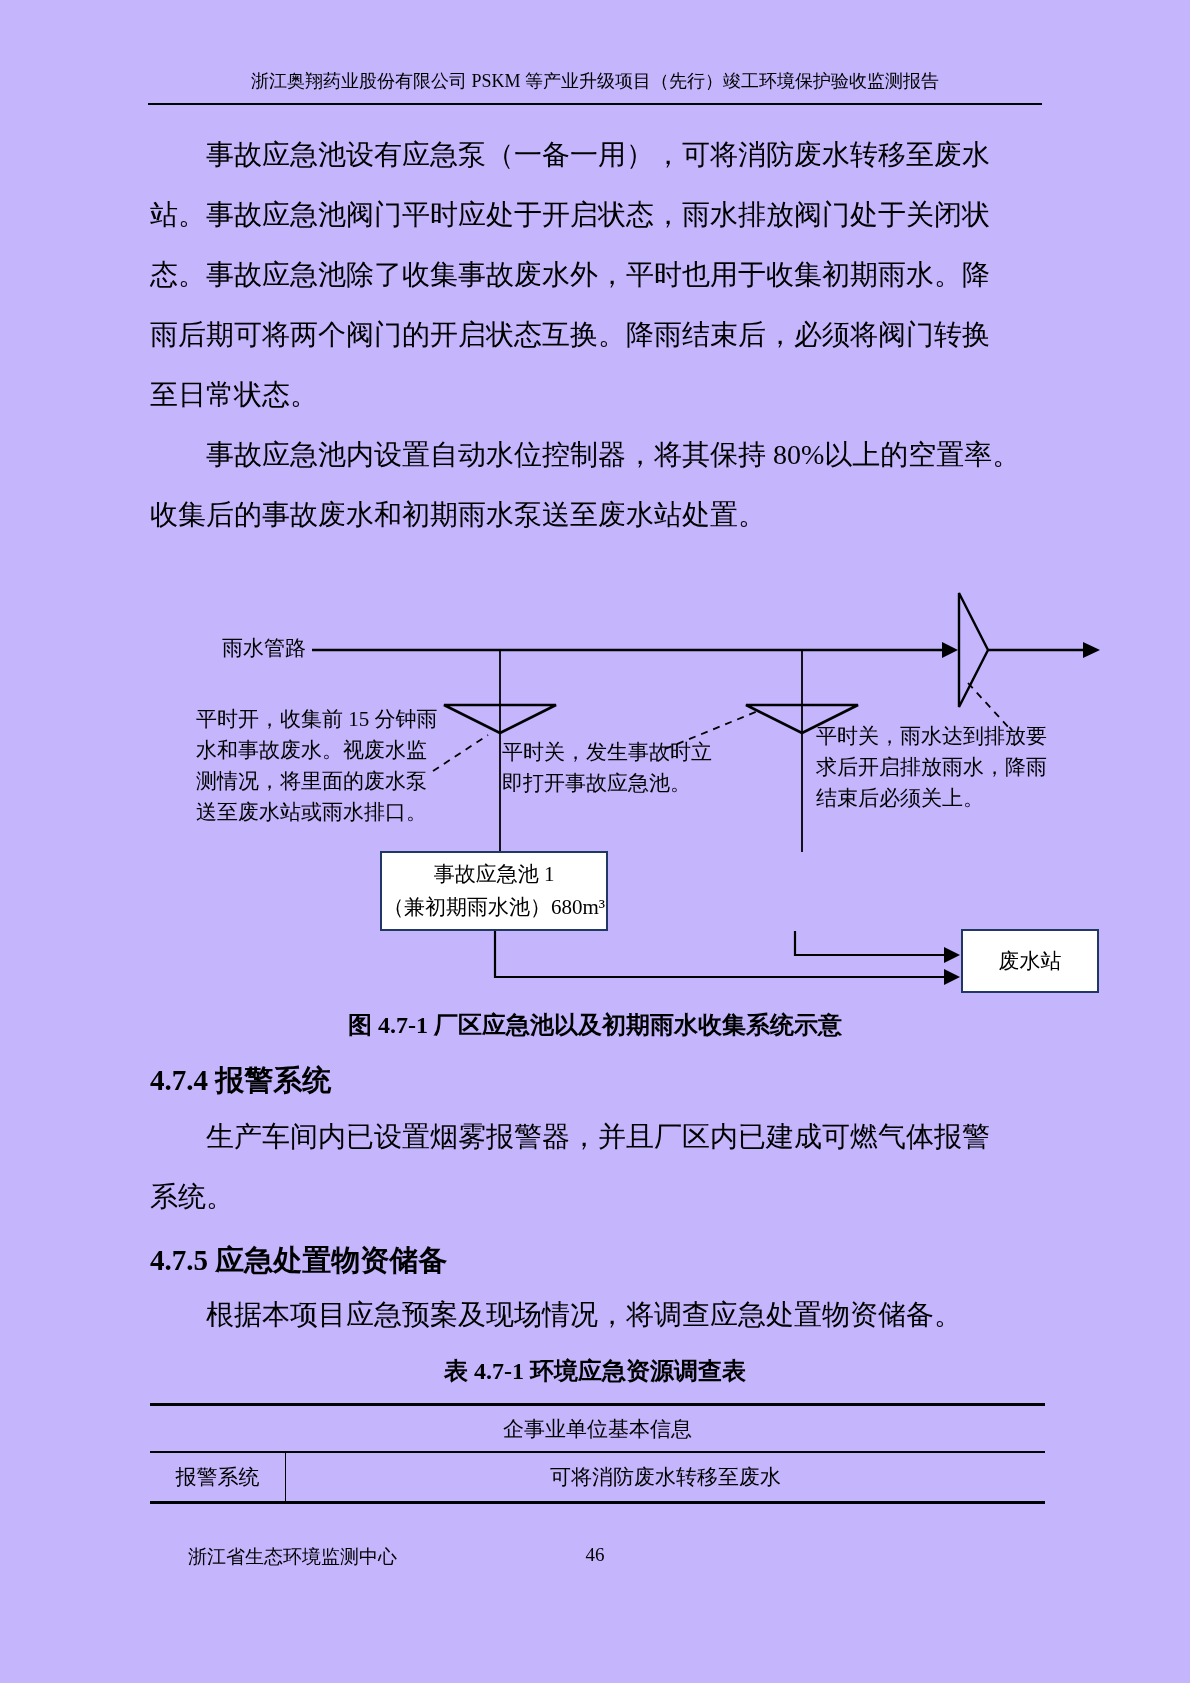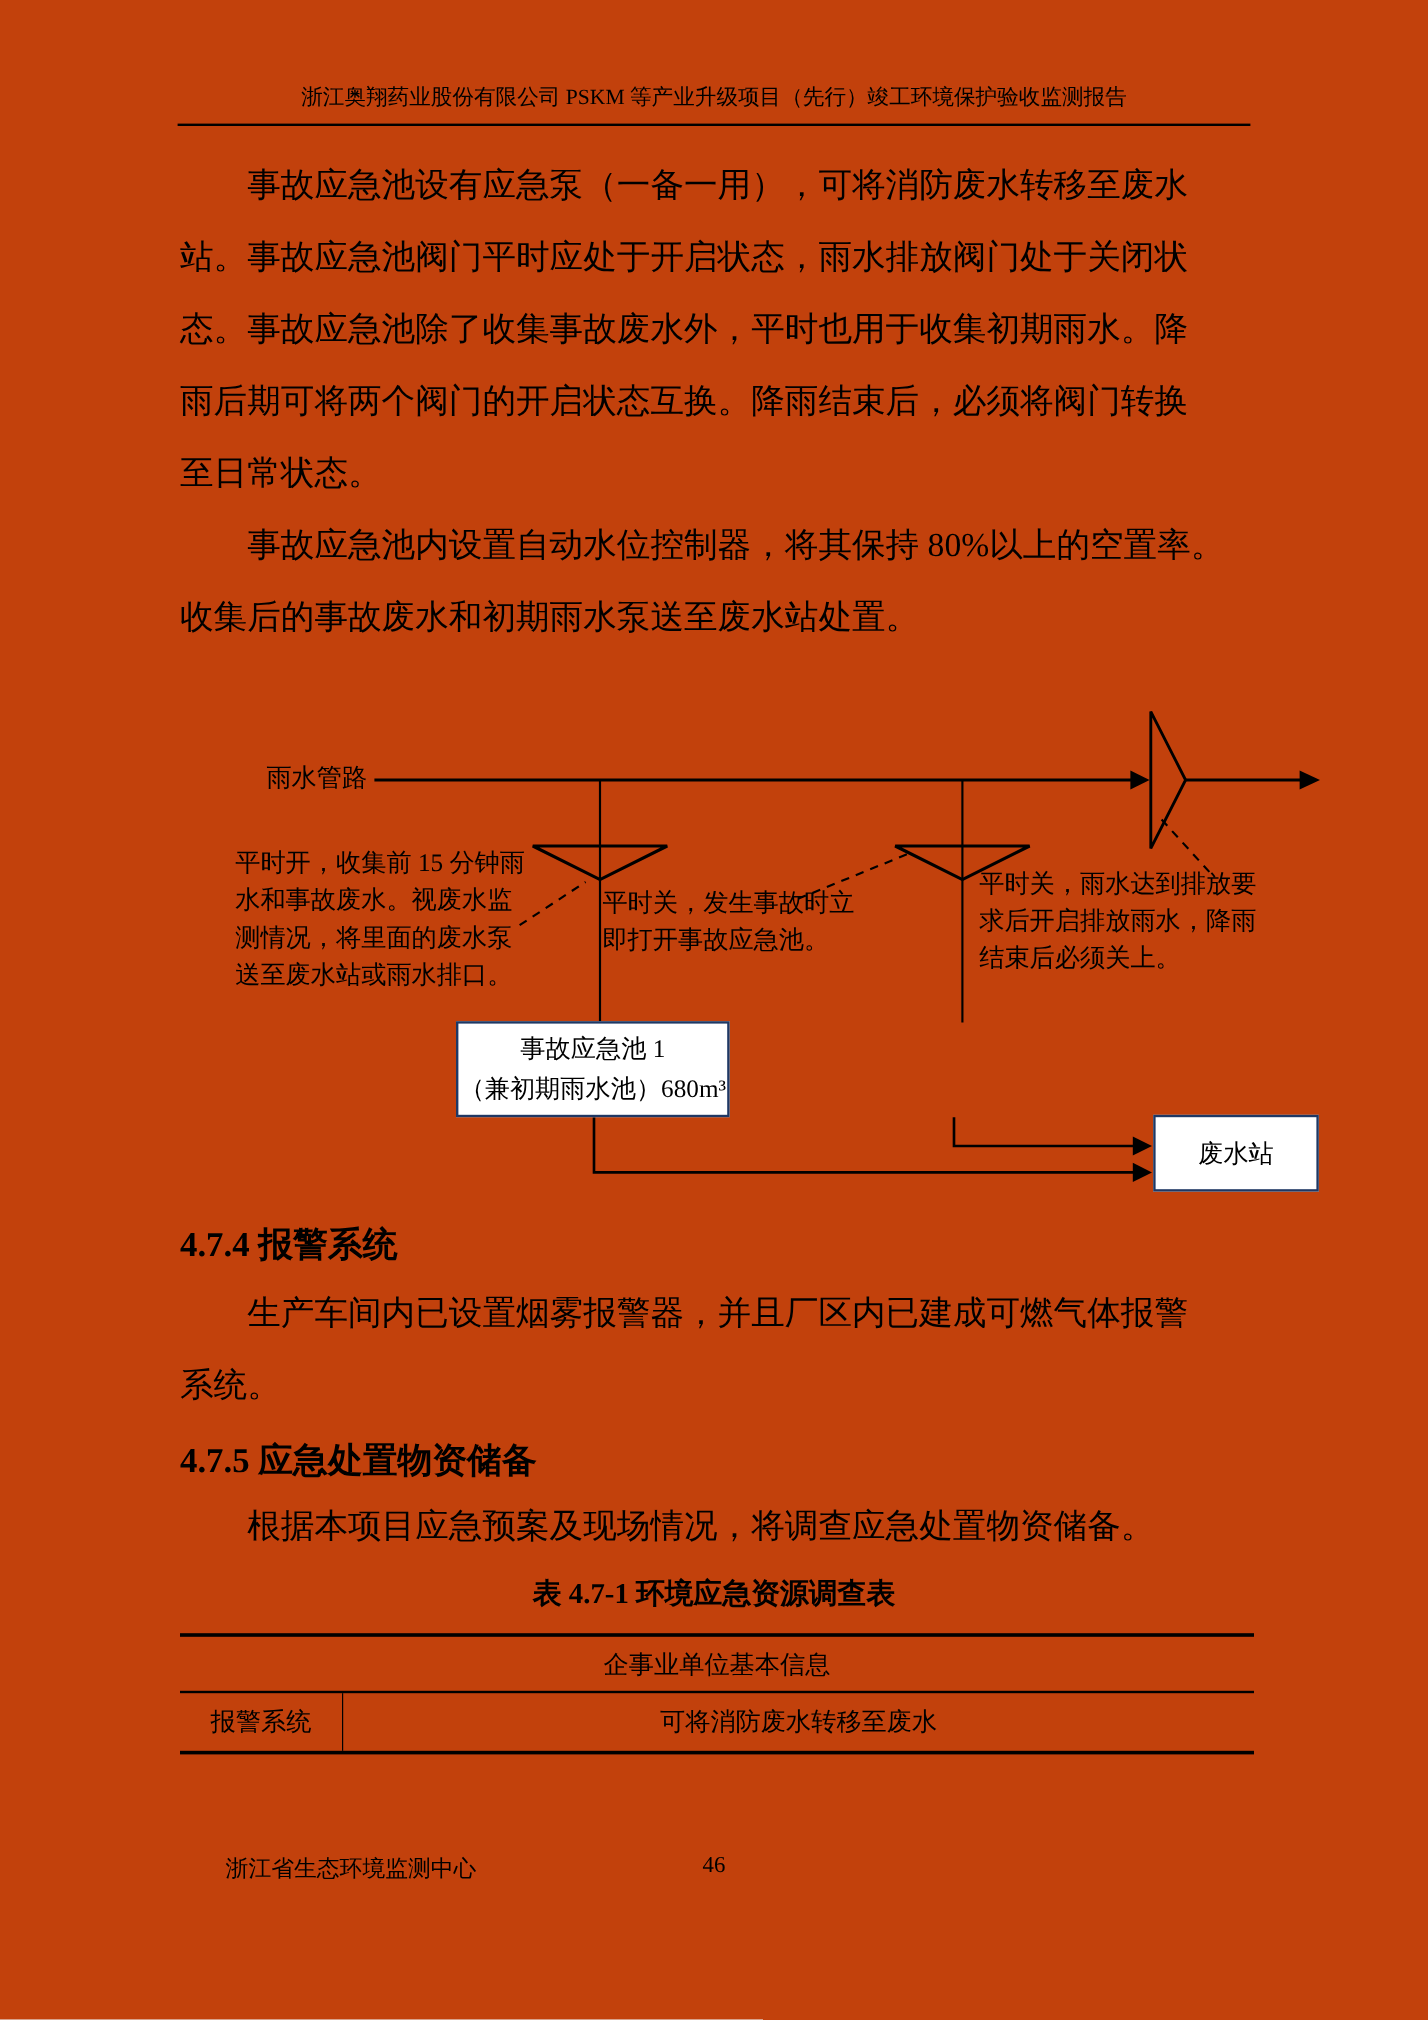--- a/index.html
+++ b/index.html
@@ -1,18 +1,18 @@
 <!DOCTYPE html>
 <html><head>
 <meta charset="utf-8">
 <style>
   * { margin:0; padding:0; box-sizing:border-box; }
   html,body { background:#e8e8e8; }
   .page {
-    position:relative; width:1190px; height:1683px; background:#c2410c;
+    position:relative; width:1190px; height:1683px; background:#c4b5fd;
     margin:0 auto; overflow:hidden;
     font-family:"Liberation Serif","DejaVu Serif",serif; color:#000;
   }
   .header { padding-top:68px; text-align:center; font-size:18px; line-height:26px; }
   .header-rule { margin:9px 148px 0 148px; border-top:2px solid #000; }
   .content { margin-left:150px; width:960px; }
   .para { width:893px; font-size:28px; line-height:60px; text-indent:2em;
           white-space:pre-line; text-align:justify; }
   .p1 { margin-top:20px; }
   .diagram { position:relative; width:960px; height:452px; margin-top:4px; }
@@ -101,20 +101,21 @@
 
       <div class="dg-box" style="left:230px; top:302px; width:228px; height:80px;">
         <div>事故应急池 1</div>
         <div>（兼初期雨水池）680m³</div>
       </div>
       <div class="dg-box" style="left:811px; top:380px; width:138px; height:64px;">
         <div>废水站</div>
       </div>
     </div>
 
+    <div class="fig-caption">图 4.7-1 厂区应急池以及初期雨水收集系统示意</div>
 
     <div class="sec-heading">4.7.4 报警系统</div>
     <div class="para p3">生产车间内已设置烟雾报警器，并且厂区内已建成可燃气体报警
 系统。</div>
 
     <div class="sec-heading h475">4.7.5 应急处置物资储备</div>
     <div class="para p4">根据本项目应急预案及现场情况，将调查应急处置物资储备。</div>
 
     <div class="tbl-caption">表 4.7-1 环境应急资源调查表</div>
 

